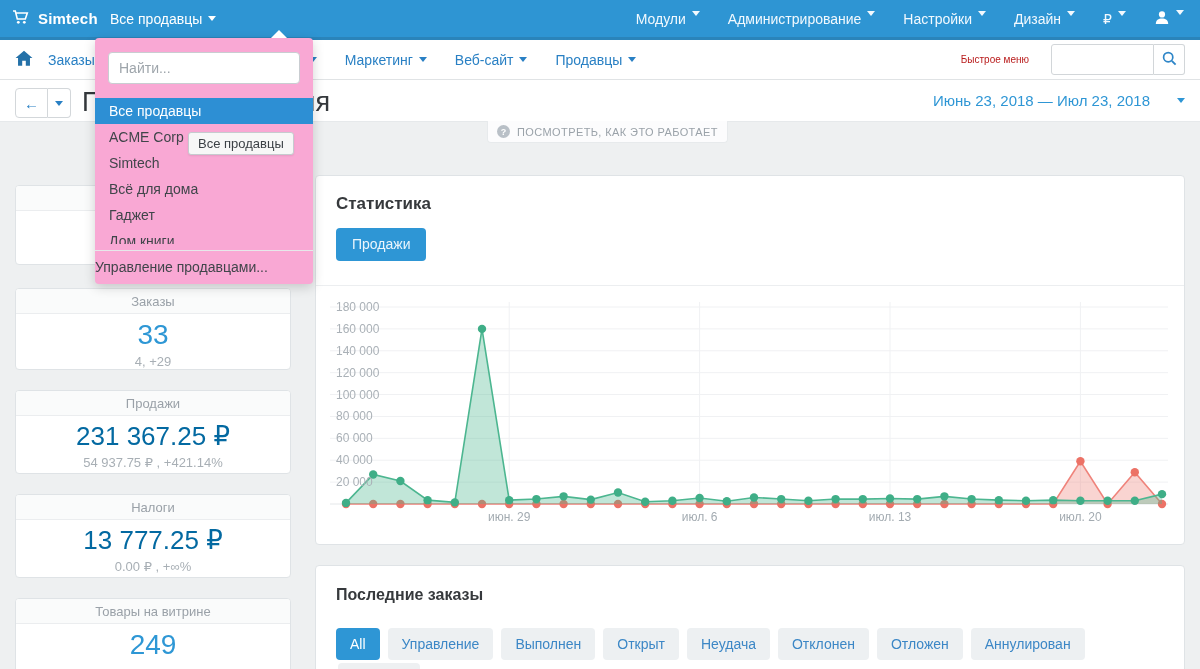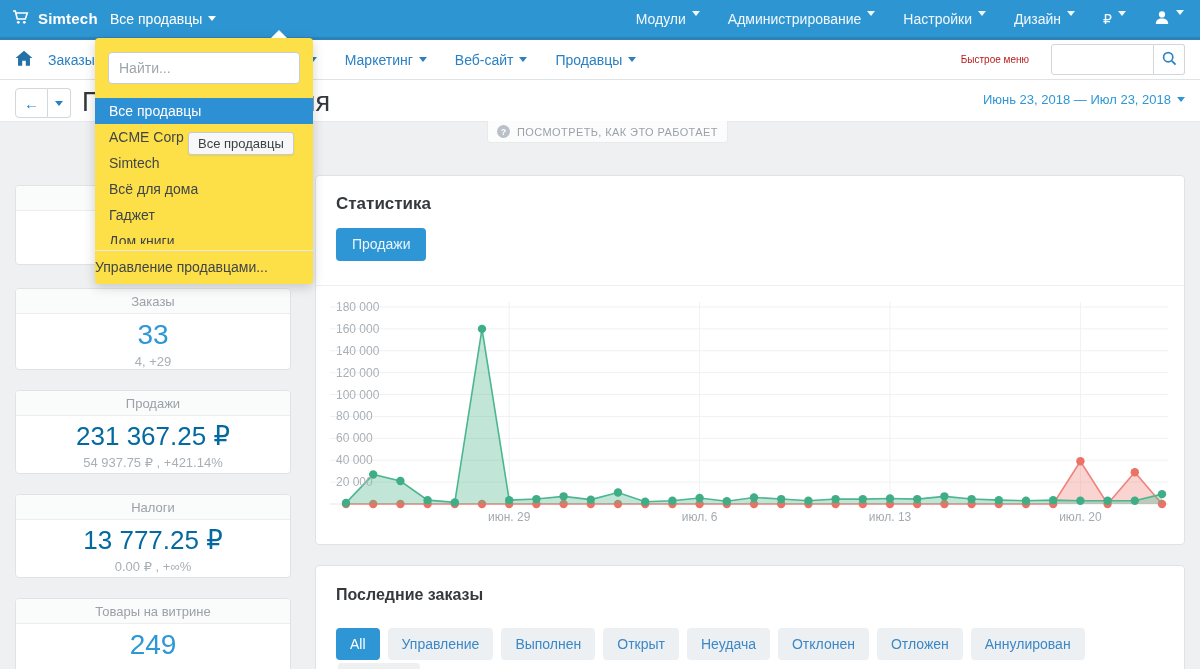--- a/index.html
+++ b/index.html
@@ -32,21 +32,21 @@
   .searchbox input{width:103px;height:31px;border:1px solid #d2d6d9;border-radius:3px 0 0 3px;outline:none;padding:0 8px;font-size:13px;}
   .searchbox button{width:31px;height:31px;border:1px solid #d2d6d9;border-left:none;border-radius:0 3px 3px 0;background:#fff;display:flex;align-items:center;justify-content:center;cursor:pointer;}
 
   
   .page-header{position:absolute;left:0;top:80px;width:1200px;height:42px;background:#fff;border-bottom:1px solid #e6e9eb;z-index:1;}
   .back-group{position:absolute;left:15px;top:8px;display:flex;}
   .back-group .btn{height:30px;background:#fff;border:1px solid #d3d7da;color:#2980c4;display:flex;align-items:center;justify-content:center;cursor:pointer;font-size:15px;}
   .btn-back{width:33px;border-radius:4px 0 0 4px;}
   .btn-drop{width:23px;border-radius:0 4px 4px 0;border-left:none !important;}
   .page-title{position:absolute;left:82px;top:7px;font-size:27px;font-weight:400;color:#34383c;white-space:nowrap;}
-  .date-range{position:absolute;right:15px;top:12px;color:#2e96d5;font-size:13px;cursor:pointer;display:flex;align-items:center;}
+  .date-range{position:absolute;right:15px;top:12px;color:#2e96d5;font-size:15px;cursor:pointer;display:flex;align-items:center;gap:21px;}
 
   .howto-tab{position:absolute;left:487px;top:121px;width:241px;height:22px;background:#fcfcfd;border:1px solid #e7eaec;border-top:none;border-radius:0 0 4px 4px;display:flex;align-items:center;justify-content:center;gap:7px;z-index:2;cursor:pointer;}
   .howto-tab .q{width:13px;height:13px;border-radius:50%;background:#b9c0c7;color:#fff;font-size:9px;font-weight:700;display:flex;align-items:center;justify-content:center;}
   .howto-tab .t{font-size:11px;color:#9aa2a9;letter-spacing:.4px;white-space:nowrap;}
 
   
   .stat-card{position:absolute;left:15px;width:276px;background:#fff;border:1px solid #dfe3e6;border-radius:4px;overflow:hidden;}
   .stat-head{height:25px;line-height:25px;text-align:center;font-size:13px;color:#9aa1a8;background:#fafbfb;border-bottom:1px solid #ebedef;}
   .stat-value{text-align:center;margin-top:5px;font-size:26px;color:#0369a1;white-space:nowrap;}
   .stat-value.accent{color:#2e97d5;font-size:28px;}
@@ -62,21 +62,21 @@
 
   
   .orders-card{position:absolute;left:315px;top:565px;width:870px;height:150px;background:#fff;border:1px solid #dfe3e6;border-radius:4px;}
   .orders-title{position:absolute;left:20px;top:20px;font-size:16px;font-weight:700;color:#36393c;}
   .tabs{position:absolute;left:20px;top:62px;display:flex;gap:8px;}
   .tab{height:32px;line-height:32px;padding:0 14px;border:none;border-radius:4px;background:#edf0f2;color:#3c87c6;font-size:14px;cursor:pointer;white-space:nowrap;}
   .tab.active{background:#2e96d5;color:#fff;}
   .orders-edge{position:absolute;left:22px;top:97px;width:82px;height:12px;background:#eef0f2;border-radius:4px 4px 0 0;}
 
   
-  .dropdown{position:absolute;left:95px;top:38px;width:218px;height:246px;background:#fde047;border-radius:4px;box-shadow:0 3px 12px rgba(0,0,0,.18);z-index:100;}
+  .dropdown{position:absolute;left:95px;top:38px;width:218px;height:246px;background:#f9a8d4;border-radius:4px;box-shadow:0 3px 12px rgba(0,0,0,.18);z-index:100;}
   .dd-notch{position:absolute;left:176px;top:-8px;width:0;height:0;border-left:8px solid transparent;border-right:8px solid transparent;border-bottom:8px solid #fff;}
   .dd-search{position:absolute;left:13px;top:14px;width:192px;height:32px;border:1px solid #c9cdd1;border-radius:4px;padding:0 10px;font-size:14px;outline:none;color:#555;}
   .dd-search::placeholder{color:#9ea5ab;}
   .dd-list{position:absolute;left:0;top:60px;width:100%;height:146px;overflow:hidden;}
   .dd-item{height:26px;line-height:26px;padding-left:14px;font-size:14px;color:#40454a;cursor:pointer;white-space:nowrap;}
   .dd-item.selected{background:#2d8fd4;color:#fff;}
   .dd-manage{position:absolute;left:0;top:212px;width:100%;height:32px;line-height:32px;border-top:1px solid #e6e8ea;padding-left:0;font-size:14px;color:#40454a;cursor:pointer;}
   .dd-tooltip{position:absolute;left:188px;top:132px;background:#f7f7f7;border:1px solid #c6cbcf;border-radius:3px;padding:3px 9px;font-size:13px;color:#3c4146;z-index:120;box-shadow:0 1px 2px rgba(0,0,0,.08);white-space:nowrap;}
 </style>
 </head>

